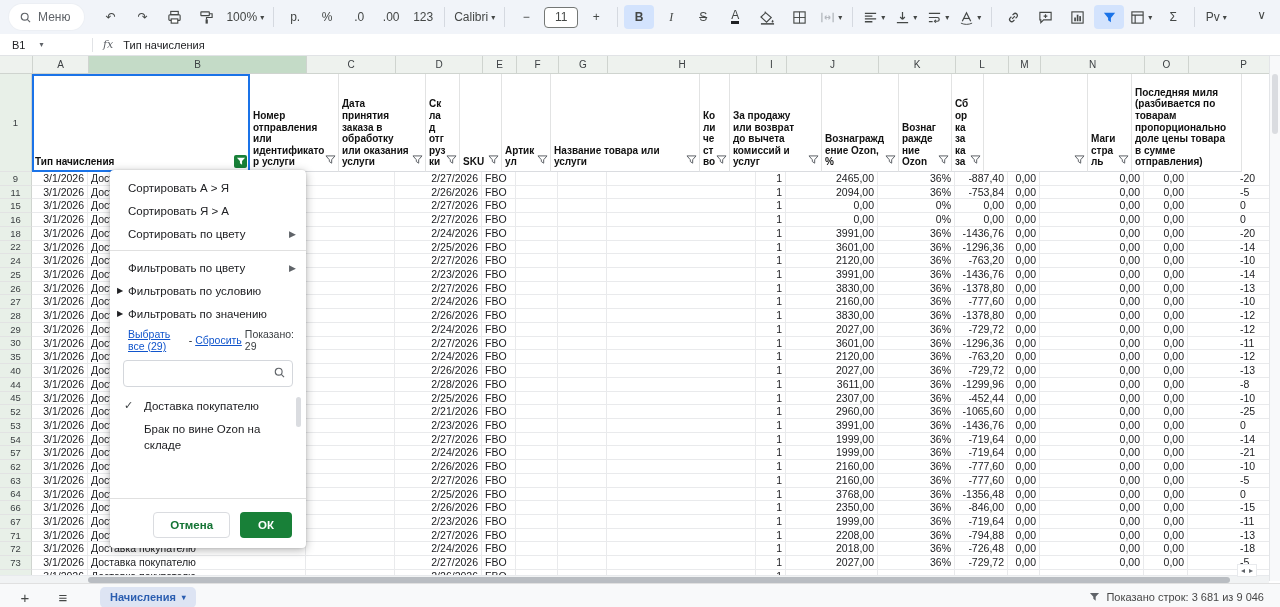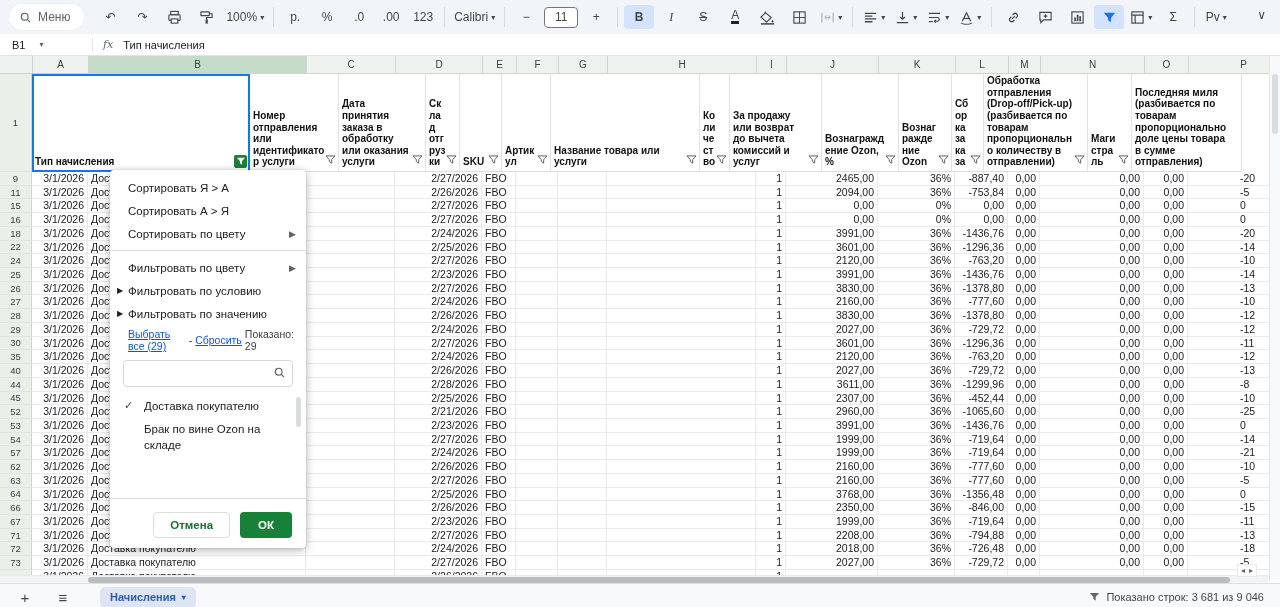--- a/index.html
+++ b/index.html
@@ -353,21 +353,20 @@
               <path d="M1 1h10L7.3 5.2V9L4.7 7.2V5.2z" fill="none" stroke="#5f6368" stroke-width="1.1"></path>
             </svg></span>
         </div>
         <div class="hcell" style="width: 32px;">
           <span>Сборка заказа</span>
           <span class="hfunnel"><svg width="11" height="10" viewBox="0 0 12 11">
               <path d="M1 1h10L7.3 5.2V9L4.7 7.2V5.2z" fill="none" stroke="#5f6368" stroke-width="1.1"></path>
             </svg></span>
         </div>
         <div class="hcell" style="width: 104px;">
-          <span>Обработка отправления (Drop-off/Pick-up) (разбивается по товарам пропорционально количеству в отправлении)</span>
           <span class="hfunnel"><svg width="11" height="10" viewBox="0 0 12 11">
               <path d="M1 1h10L7.3 5.2V9L4.7 7.2V5.2z" fill="none" stroke="#5f6368" stroke-width="1.1"></path>
             </svg></span>
         </div>
         <div class="hcell" style="width: 44px;">
           <span>Магистраль</span>
           <span class="hfunnel"><svg width="11" height="10" viewBox="0 0 12 11">
               <path d="M1 1h10L7.3 5.2V9L4.7 7.2V5.2z" fill="none" stroke="#5f6368" stroke-width="1.1"></path>
             </svg></span>
         </div>
@@ -970,24 +969,24 @@
     <div class="filterstatus">
       <svg width="11" height="10" viewBox="0 0 12 11">
           <path d="M1 1h10L7.3 5.2V9.5L4.7 7.4V5.2z" fill="#5f6368"></path>
         </svg>
       <span>Показано строк: 3 681 из 9 046</span>
     </div>
   </div>
 
   <div class="fmenu">
     <div class="fm-item">
-        <span>Сортировать Я &gt; А</span>
+        <span>Сортировать А &gt; Я</span>
       </div>
     <div class="fm-item">
-        <span>Сортировать А &gt; Я</span>
+        <span>Сортировать Я &gt; А</span>
       </div>
     <div class="fm-item">
         <span>Сортировать по цвету</span>
         <span class="subarrow">▶</span>
       </div>
     <div class="fm-hr"></div>
     <div class="fm-item">
         <span>Фильтровать по цвету</span>
         <span class="subarrow">▶</span>
       </div>

